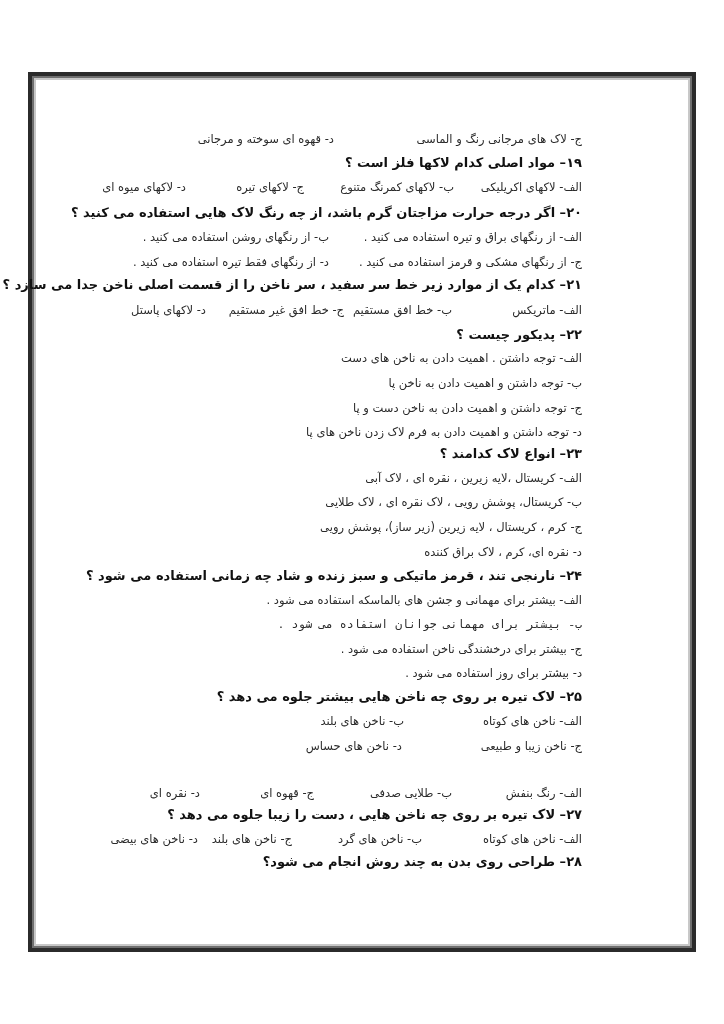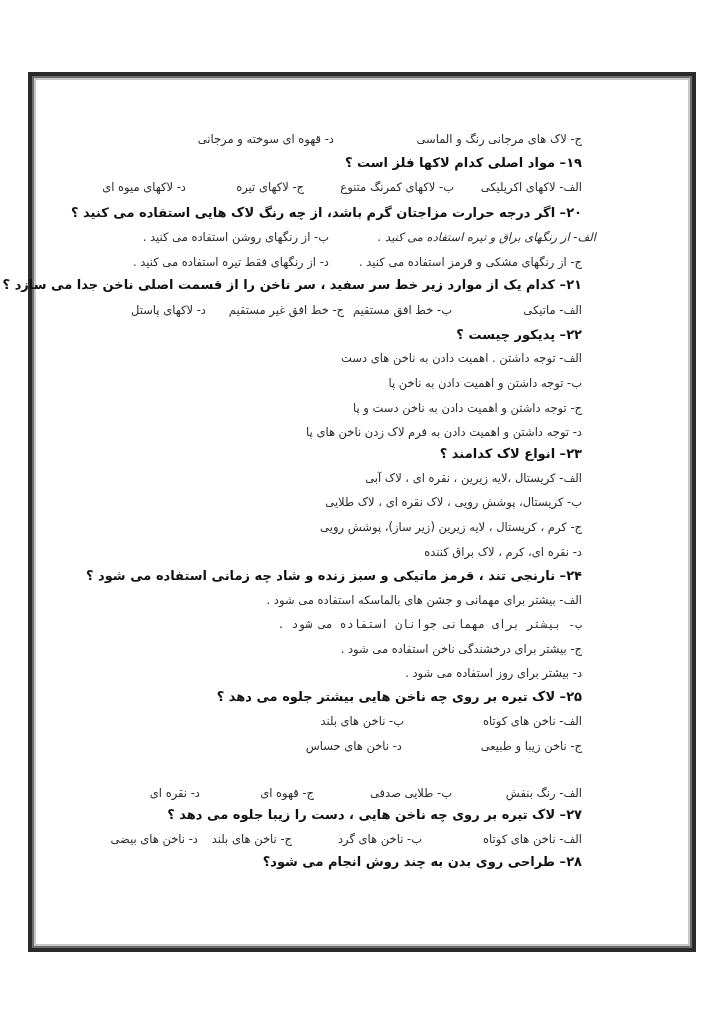--- a/index.html
+++ b/index.html
@@ -23,27 +23,27 @@
   <div class="line opt" style="right:142px; top:131px;">ج- لاک های مرجانی رنگ و الماسی</div>
   <div class="line opt" style="right:390px; top:131px;text-align:right;">د- قهوه ای سوخته و مرجانی</div>
 
   <div class="line q" style="right:142px; top:154px;">۱۹– مواد اصلی کدام لاکها فلز است ؟</div>
   <div class="line opt" style="right:142px; top:179px;">الف- لاکهای اکریلیکی</div>
   <div class="line opt" style="right:270px; top:179px;">ب- لاکهای کمرنگ متنوع</div>
   <div class="line opt" style="right:420px; top:179px;">ج- لاکهای تیره</div>
   <div class="line opt" style="right:538px; top:179px;">د- لاکهای میوه ای</div>
 
   <div class="line q" style="right:142px; top:204px;">۲۰– اگر درجه حرارت مزاجتان گرم باشد، از چه رنگ لاک هایی استفاده می کنید ؟</div>
-  <div class="line opt" style="right:128px; top:229px;font-style:italic;">الف- از رنگهای براق و تیره استفاده می کنید .</div>
+  <div class="line opt" style="right:142px; top:229px;">الف- از رنگهای براق و تیره استفاده می کنید .</div>
   <div class="line opt" style="right:395px; top:229px;">ب- از رنگهای روشن استفاده می کنید .</div>
   <div class="line opt" style="right:142px; top:254px;">ج- از رنگهای مشکی و قرمز استفاده می کنید .</div>
   <div class="line opt" style="right:395px; top:254px;">د- از رنگهای فقط تیره استفاده می کنید .</div>
 
   <div class="line q" style="right:142px; top:276px;">۲۱– کدام یک از موارد زیر خط سر سفید ، سر ناخن را از قسمت اصلی ناخن جدا می سازد ؟</div>
-  <div class="line opt" style="right:142px; top:302px;">الف- ماتیکی</div>
+  <div class="line opt" style="right:142px; top:302px;">الف- ماتریکس</div>
   <div class="line opt" style="right:272px; top:302px;">ب- خط افق مستقیم</div>
   <div class="line opt" style="right:380px; top:302px;">ج- خط افق غیر مستقیم</div>
   <div class="line opt" style="right:518px; top:302px;">د- لاکهای پاستل</div>
 
   <div class="line q" style="right:142px; top:326px;">۲۲– پدیکور چیست ؟</div>
   <div class="line opt" style="right:142px; top:350px;">الف- توجه داشتن . اهمیت دادن به ناخن های دست</div>
   <div class="line opt" style="right:142px; top:375px;">ب- توجه داشتن و اهمیت دادن به ناخن پا</div>
   <div class="line opt" style="right:142px; top:400px;">ج- توجه داشتن و اهمیت دادن به ناخن دست و پا</div>
   <div class="line opt" style="right:142px; top:424px;">د- توجه داشتن و اهمیت دادن به فرم لاک زدن ناخن های پا</div>
 

